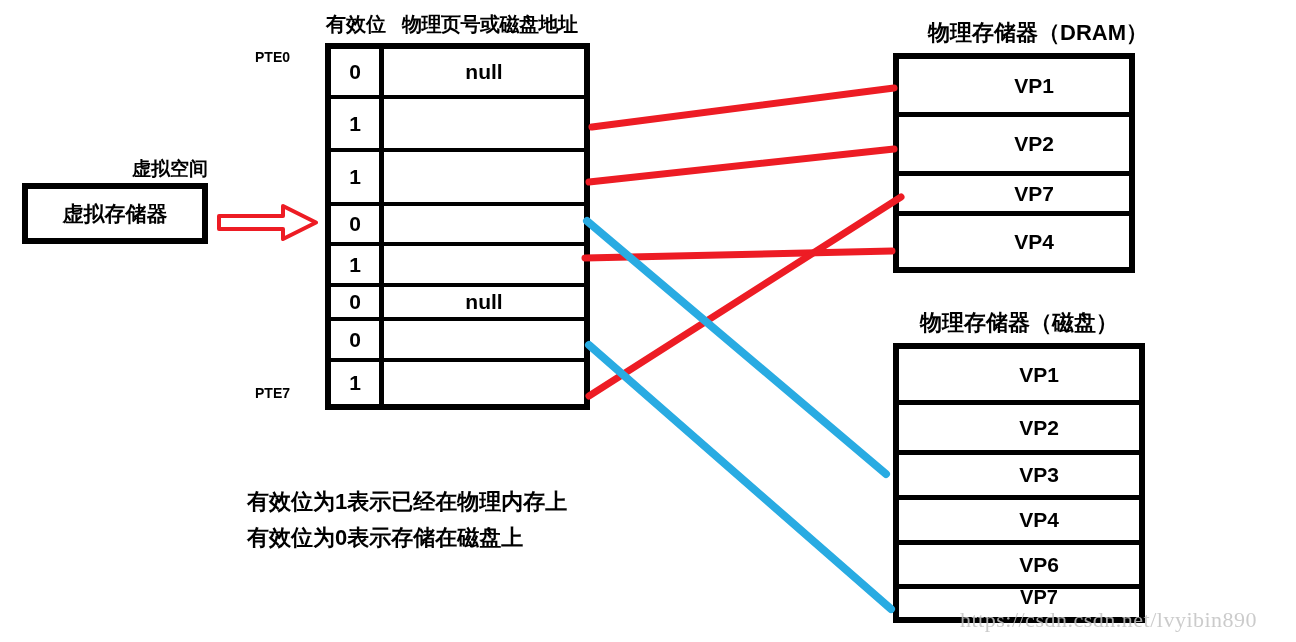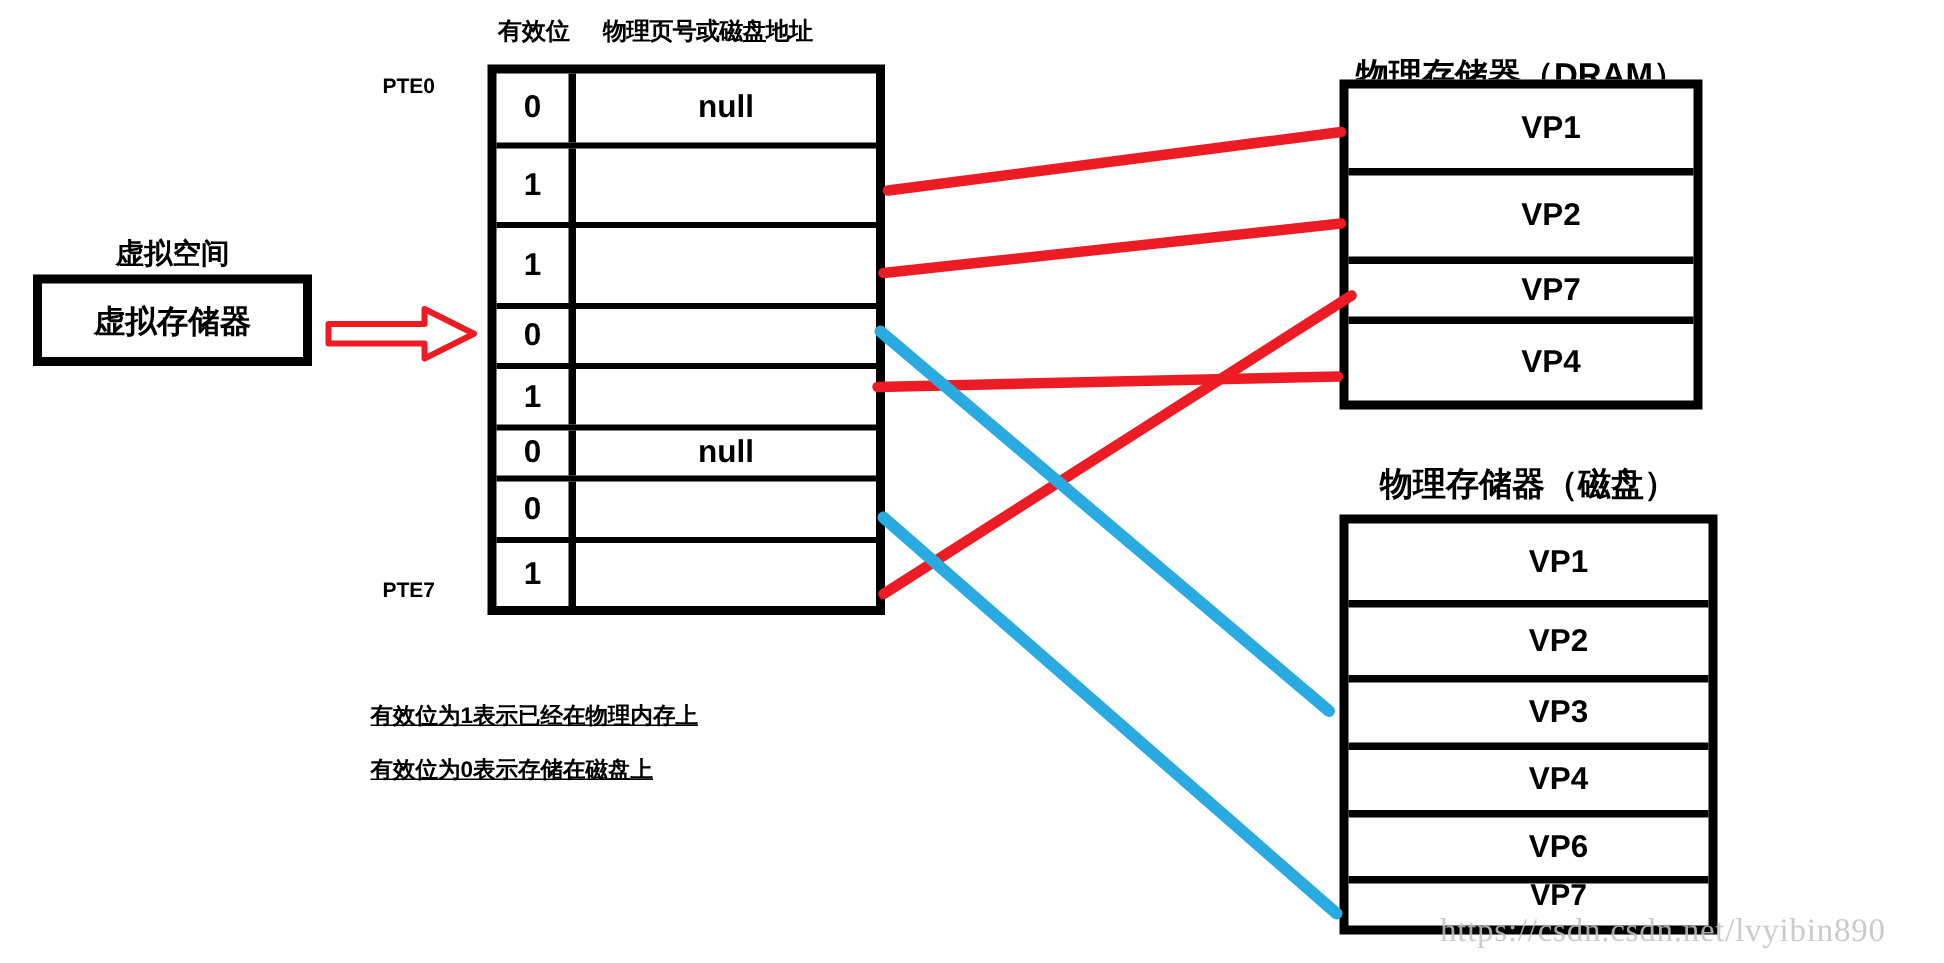--- a/index.html
+++ b/index.html
@@ -2,63 +2,63 @@
 <html><head>
 <meta charset="utf-8">
 <style>
   html,body { margin:0; padding:0; background:#fff; }
   .canvas {
     position:relative; width:1296px; height:642px; background:#ffffff;
     font-family:"Liberation Sans","DejaVu Sans",sans-serif;
     font-weight:bold; color:#000; overflow:hidden;
   }
   
-  .vs-title { position:absolute; left:22px; top:156px; width:186px; text-align:center; font-size:19px; }
+  .vs-title { position:absolute; left:22px; top:156px; width:186px; text-align:right; font-size:19px; }
   .vs-box {
     position:absolute; left:22px; top:183px; width:186px; height:61px;
     border:6px solid #000; box-sizing:border-box;
     display:flex; align-items:center; justify-content:center; font-size:21px;
   }
   
-  .col-header { position:absolute; top:11px; font-size:16px; white-space:nowrap; }
+  .col-header { position:absolute; top:11px; font-size:20px; white-space:nowrap; }
   .valid-h { left:325px; width:62px; text-align:center; }
   .data-h  { left:402px; letter-spacing:-0.5px; }
   .pte-label { position:absolute; width:62px; font-size:14px; }
   .pte0 { left:255px; top:49px; }
   .pte7 { left:255px; top:385px; }
   .ptable {
     position:absolute; left:325px; top:43px; width:265px;
     border:6px solid #000; box-sizing:border-box;
     display:flex; flex-direction:column; background:#fff;
   }
   .prow { display:flex; box-sizing:border-box; flex:0 0 auto; }
   .prow + .prow { border-top:4px solid #000; }
   .vcell {
     width:53px; border-right:5px solid #000; box-sizing:border-box;
     display:flex; align-items:center; justify-content:center; font-size:21px;
   }
   .dcell { flex:1; display:flex; align-items:center; justify-content:center; font-size:21px; }
   
   .box-title { position:absolute; text-align:center; font-size:22px; white-space:nowrap; }
-  .dram-title { left:893px; width:242px; top:18px;margin-top:17px; }
+  .dram-title { left:917px; width:242px; top:18px; }
   .disk-title { left:893px; width:252px; top:308px; }
   .mem-box {
     position:absolute; border:6px solid #000; box-sizing:border-box;
     display:flex; flex-direction:column; background:#fff;
   }
   .dram { left:893px; top:53px; width:242px; height:220px; }
   .disk { left:893px; top:343px; width:252px; height:280px; }
   .mrow {
     display:flex; align-items:center; justify-content:center;
     font-size:21px; box-sizing:border-box; flex:0 0 auto; overflow:visible;padding-left:40px;
   }
   .mrow + .mrow { border-top:5px solid #000; }
   .disk .mrow:last-child { font-size:20px; }
   
-  .notes { position:absolute; left:247px; top:460px; font-size:15px; line-height:36px;text-decoration:underline; }
+  .notes { position:absolute; left:247px; top:484px; font-size:22px; line-height:36px; }
   
   .watermark {
     position:absolute; left:960px; top:607px; z-index:9;
     font-family:"Liberation Serif","DejaVu Serif",serif; font-weight:normal;
     font-size:22px; color:#c3c3c3; opacity:0.85; letter-spacing:0.5px; white-space:nowrap;
   }
   
   .overlay { position:absolute; left:0; top:0; z-index:5; pointer-events:none; }
 </style>
 </head>

